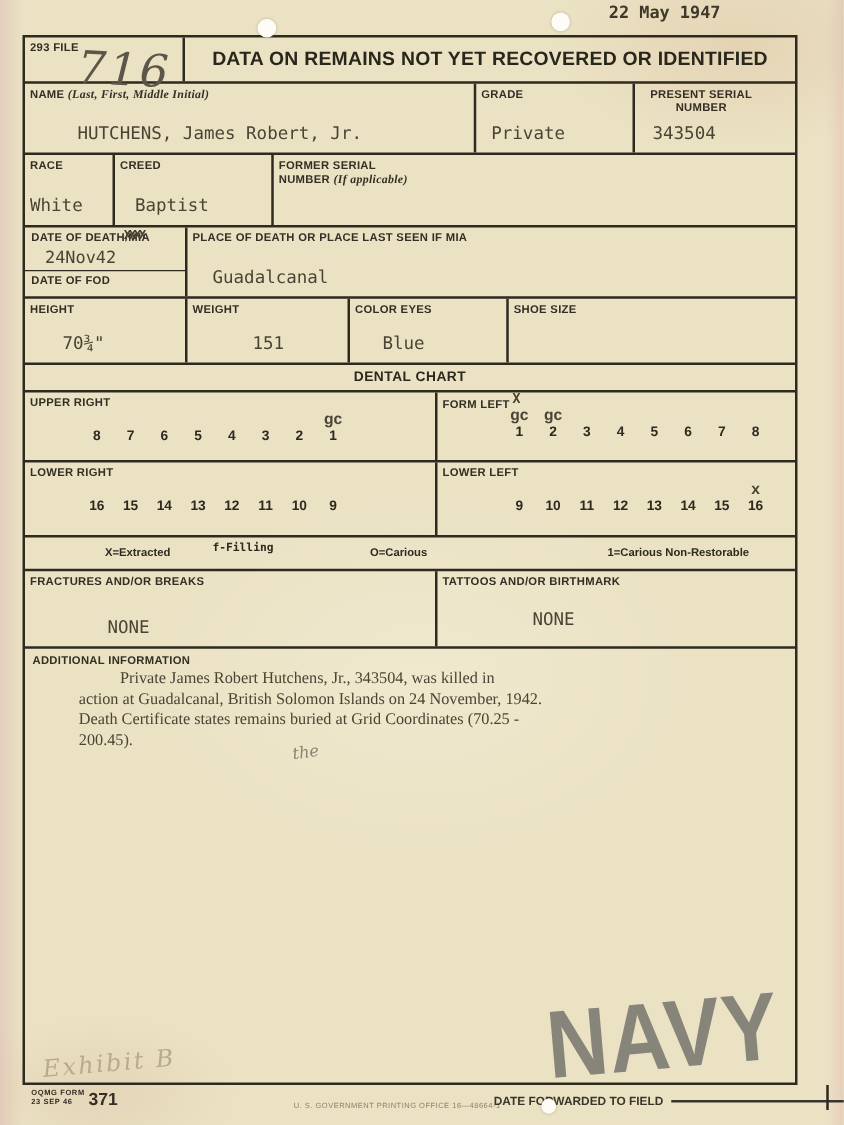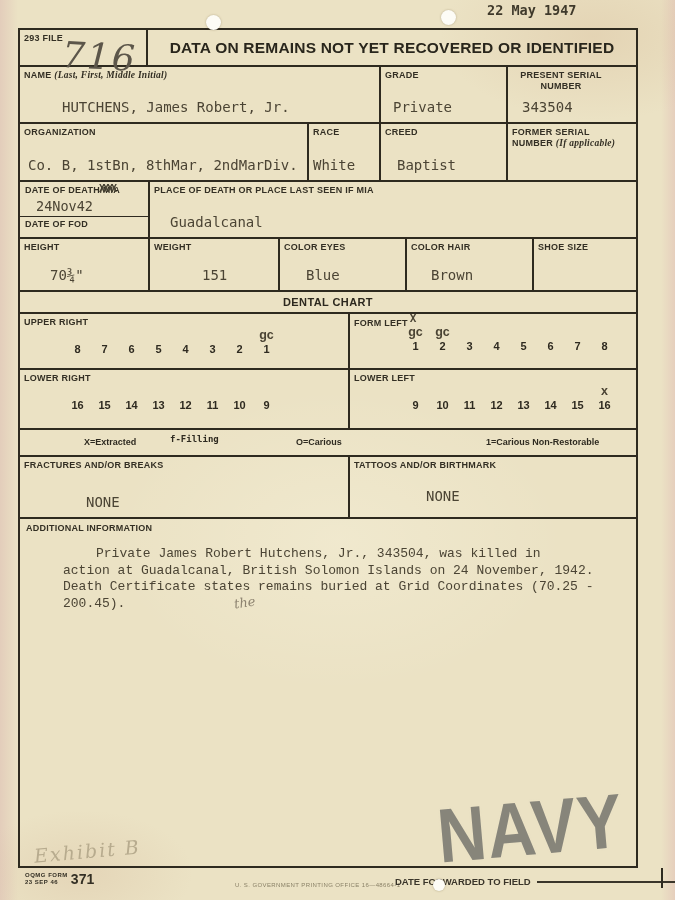--- a/index.html
+++ b/index.html
@@ -66,21 +66,21 @@
   .sup{font-family:"DejaVu Sans Mono",monospace;font-size:11px;font-weight:bold;color:#4b4434;position:relative;top:-4px;margin-left:2px;}
 
   .legend-item{position:absolute;top:7px;font-size:9px;font-weight:bold;color:#2e2a20;}
   .legend-typed{top:4px;}
 
   .frac-l{width:330px}.frac-r{flex:1}
   .none-l{padding-left:62px;}
   .none-r{padding-left:72px;}
 
   .addl-cell{padding:4px 6px;}
-  .para{margin-top:12px;padding-left:37px;font-family:Liberation Mono, monospace;font-size:13px;line-height:16.5px;color:#4b4434;white-space:nowrap;}
+  .para{padding-left:37px;font-family:Liberation Serif, serif;font-size:13px;line-height:16.5px;color:#4b4434;white-space:nowrap;}
   .para .l1{text-indent:33px;}
   .pencil{font-family:"DejaVu Serif",serif;font-style:italic;color:#968b74;}
   .insert-the{position:absolute;left:214px;top:76px;font-size:13px;transform:rotate(-8deg);color:#8d8370;}
   .navy-stamp{
     position:absolute;right:10px;bottom:10px;
     font-family:"Liberation Sans",sans-serif;font-weight:bold;font-size:64px;line-height:60px;
     color:rgba(110,110,104,.8);
     transform:rotate(-5deg) scale(1.05,1.2);transform-origin:bottom right;
     letter-spacing:1px;text-shadow:0 0 2px rgba(235,226,196,.65);
   }
@@ -136,24 +136,20 @@
         <span class="lbl">GRADE</span>
         <span class="typed val-bottom" style="padding-left:8px">Private</span>
       </div>
       <div class="cell serial-cell">
         <span class="lbl serial-lbl">PRESENT SERIAL NUMBER</span>
         <span class="typed val-bottom" style="padding-left:10px">343504</span>
       </div>
     </div>
 
     <div class="row r3">
-      <div class="cell" style="flex:1">
-        <span class="lbl">ORGANIZATION</span>
-        <span class="typed val-bottom" style="padding-left:4px">Co. B, 1stBn, 8thMar, 2ndMarDiv.</span>
-      </div>
       <div class="cell race-cell">
         <span class="lbl">RACE</span>
         <span class="typed val-bottom">White</span>
       </div>
       <div class="cell creed-cell">
         <span class="lbl">CREED</span>
         <span class="typed val-bottom" style="padding-left:12px">Baptist</span>
       </div>
       <div class="cell former-cell">
         <span class="lbl">
@@ -185,24 +181,20 @@
         <span class="lbl">HEIGHT</span>
         <span class="typed val-bottom" style="padding-left:26px">70¾"</span>
       </div>
       <div class="cell w-cell">
         <span class="lbl">WEIGHT</span>
         <span class="typed val-bottom" style="padding-left:48px">151</span>
       </div>
       <div class="cell e-cell">
         <span class="lbl">COLOR EYES</span>
         <span class="typed val-bottom" style="padding-left:22px">Blue</span>
-      </div>
-      <div class="cell hr-cell">
-        <span class="lbl">COLOR HAIR</span>
-        <span class="typed val-bottom" style="padding-left:20px">Brown</span>
       </div>
       <div class="cell s-cell">
         <span class="lbl">SHOE SIZE</span>
         <span class="typed val-bottom"></span>
       </div>
     </div>
 
     <div class="row r6">
       <div class="dental-title">
           <span class="t">DENTAL CHART</span>

